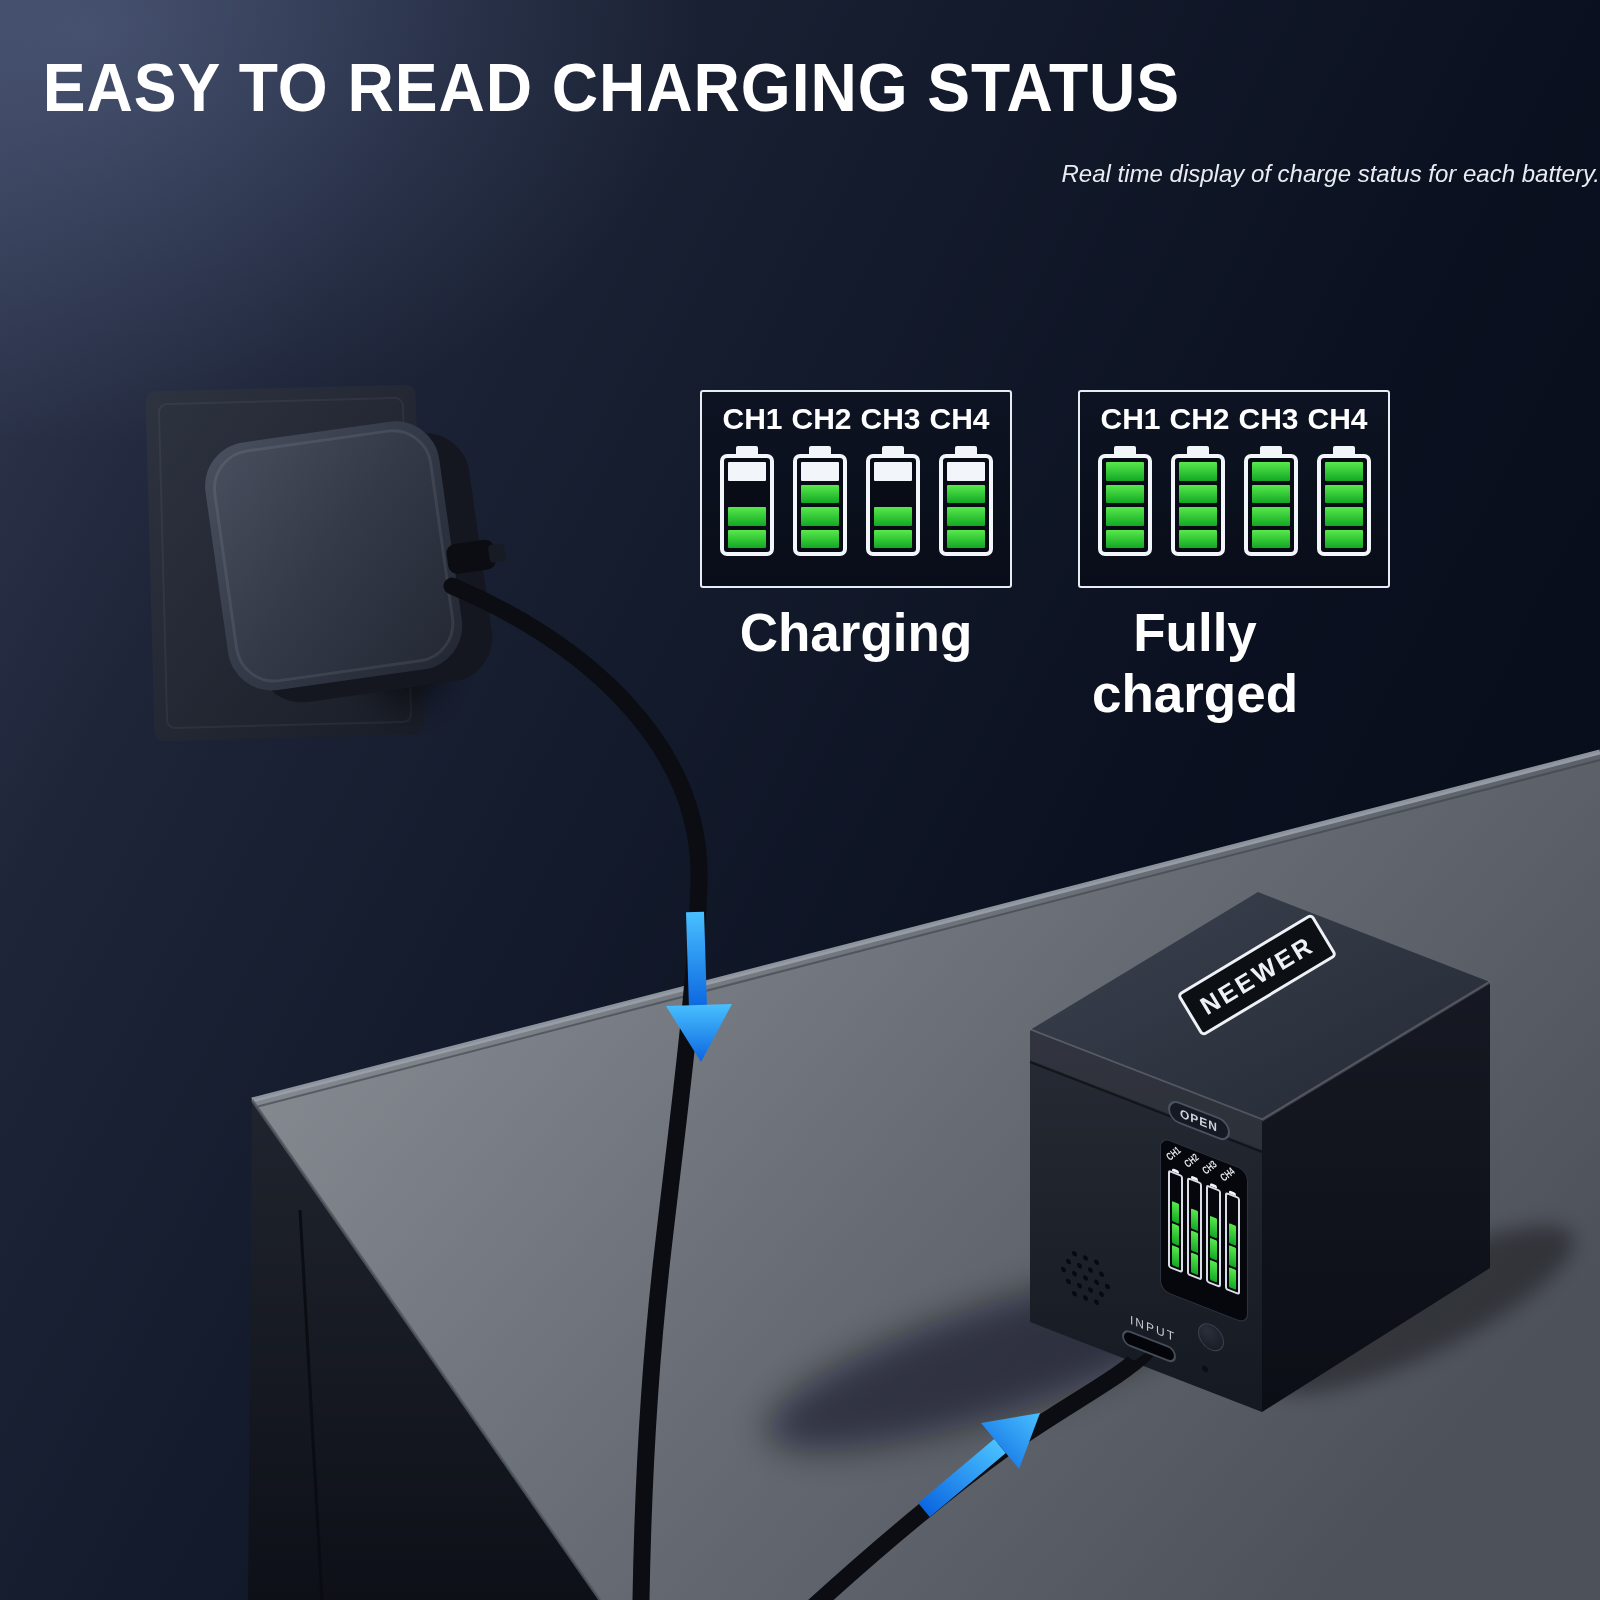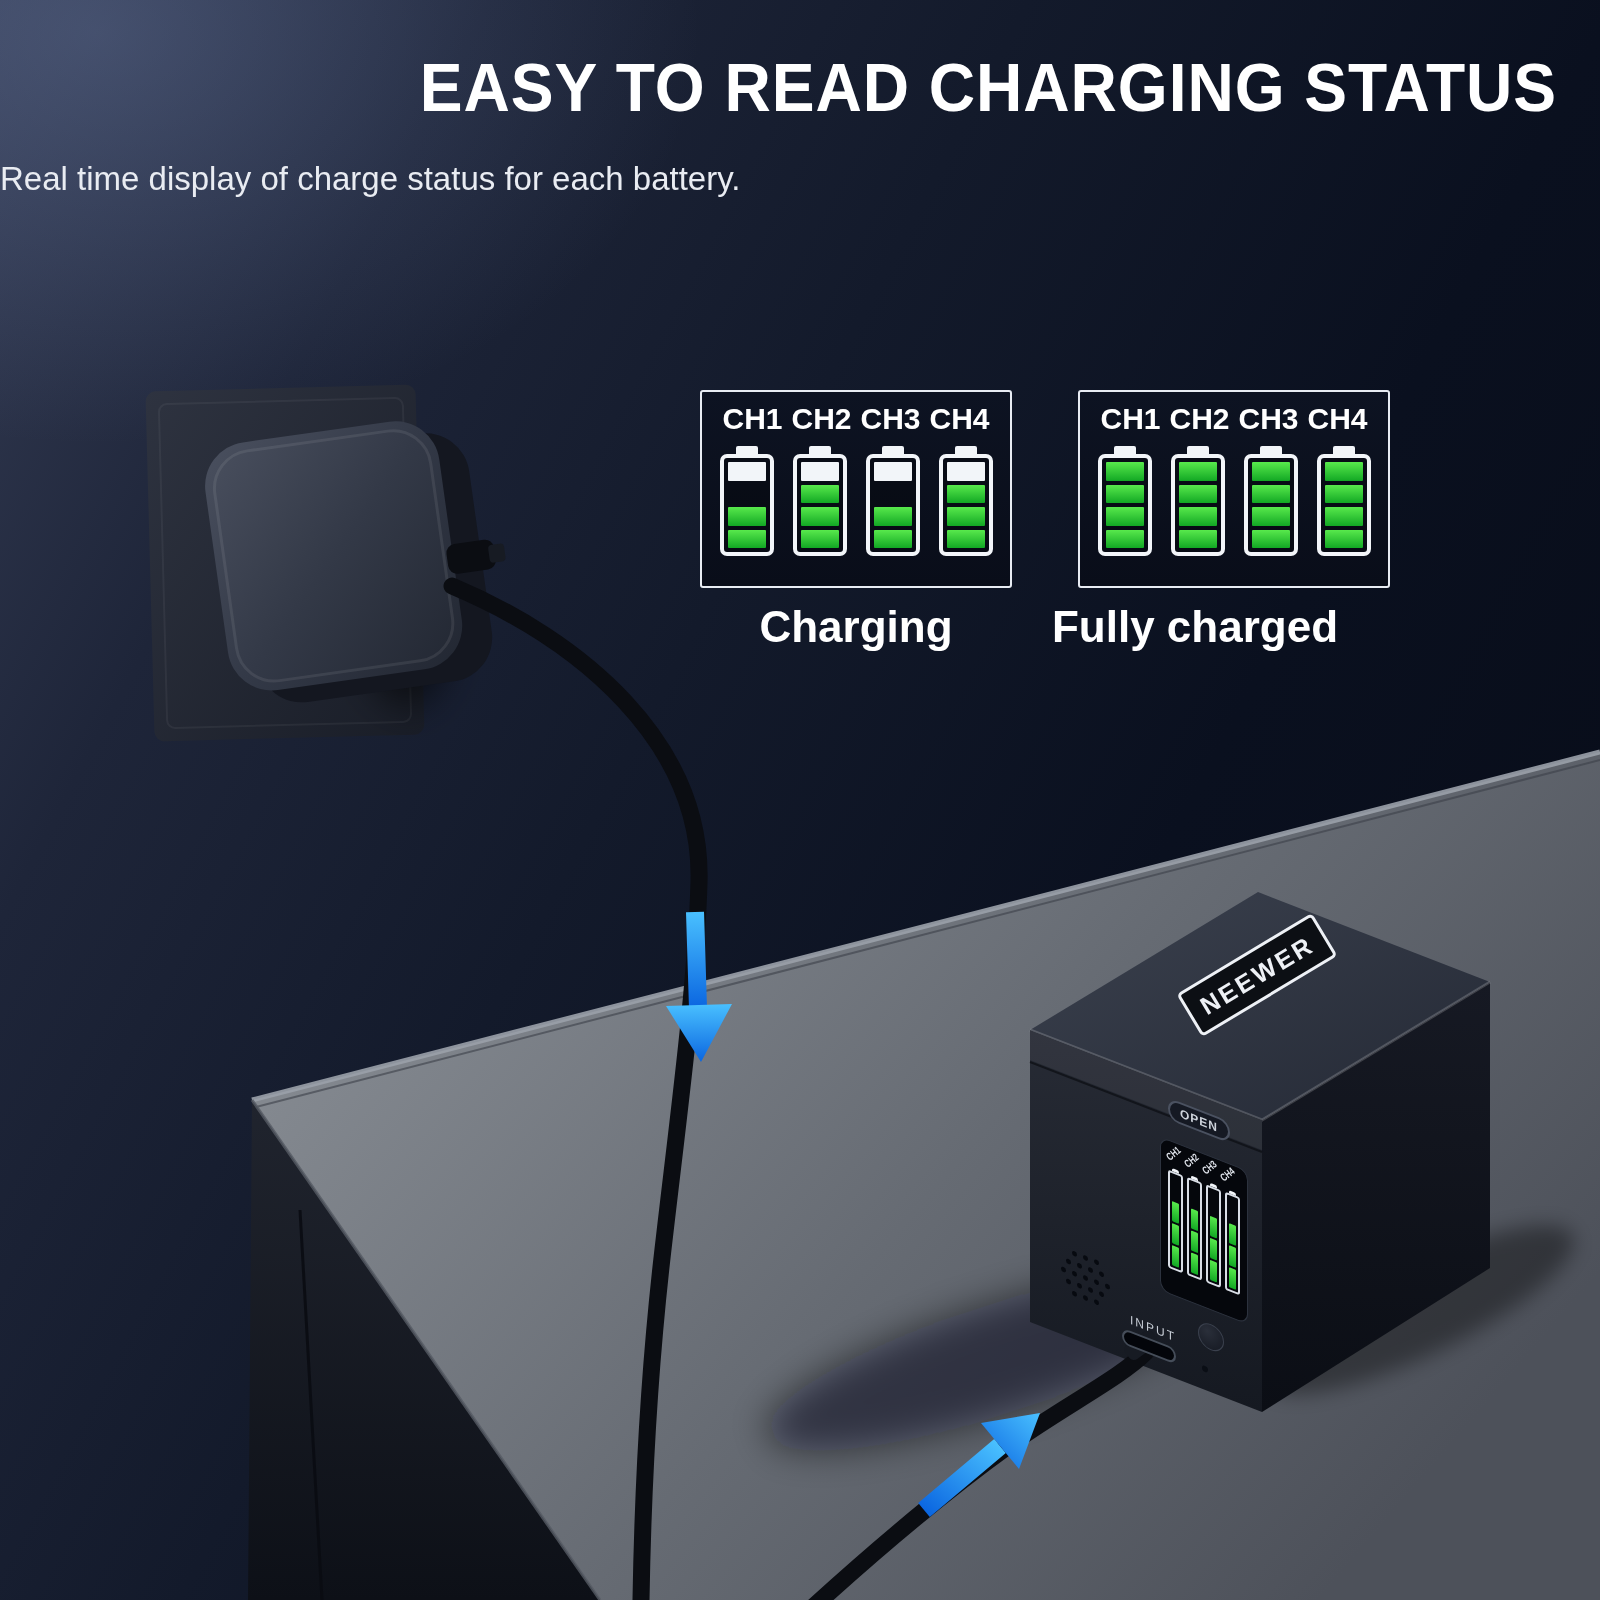--- a/index.html
+++ b/index.html
@@ -5,38 +5,38 @@
   html,body{margin:0;padding:0;background:#04060c;}
   .scene{
     position:relative;width:1600px;height:1600px;overflow:hidden;
     font-family:"Liberation Sans",sans-serif;
     background:
       radial-gradient(1100px 750px at 6% 2%, rgba(120,140,185,0.30), rgba(120,140,185,0) 55%),
       linear-gradient(118deg,#343c54 0%,#1e2539 20%,#131a2b 42%,#0a101f 66%,#070b16 100%);
   }
   .scene > svg{position:absolute;left:0;top:0;}
 
-  .title{position:absolute;top:48px;left:0;width:100%;text-align:right;color:#ffffff;font-weight:700;font-size:69px;z-index:5;}
+  .title{position:absolute;top:48px;left:0;width:100%;text-align:left;color:#ffffff;font-weight:700;font-size:69px;z-index:5;}
   .title span{display:inline-block;transform:scaleX(0.93);letter-spacing:1px;white-space:nowrap;}
-  .subtitle{position:absolute;top:160px;left:0;width:100%;text-align:left;color:#e9ecf2;font-size:33px;z-index:5;}
+  .subtitle{position:absolute;top:160px;left:0;width:100%;text-align:right;color:#e9ecf2;font-size:24px;z-index:5;font-style:italic;}
 
   .panel{position:absolute;width:312px;height:198px;box-sizing:border-box;
     background:linear-gradient(180deg,#0d1322,#090d19);
     border:2px solid #e8ecf3;border-radius:3px;padding:8px 10px 12px;z-index:6;}
   .chrow{display:flex;justify-content:center;gap:9px;color:#ffffff;font-weight:700;font-size:30px;margin-top:2px;}
   .brow{display:flex;justify-content:center;gap:19px;margin-top:10px;}
   .battery{display:flex;flex-direction:column;align-items:center;}
   .bcap{width:22px;height:8px;background:#f2f5f9;border-radius:2px 2px 0 0;}
   .bbody{width:54px;height:102px;border:4px solid #f2f5f9;border-radius:7px;box-sizing:border-box;
     padding:4px;display:flex;flex-direction:column;gap:4px;background:rgba(0,0,0,0.25);}
   .seg{flex:1;border-radius:1px;}
   .seg-green{background:linear-gradient(180deg,#58e94c,#12a824);}
   .seg-white{background:#f2f5f9;}
   .seg-empty{background:transparent;}
-  .caption{position:absolute;width:312px;text-align:center;color:#ffffff;font-weight:700;font-size:44px;z-index:6;}
+  .caption{position:absolute;width:312px;text-align:center;color:#ffffff;font-weight:700;font-size:53px;z-index:6;}
   #panel0{left:700px;top:390px;} #cap0{left:700px;top:602px;}
   #panel1{left:1078px;top:390px;} #cap1{left:1039px;top:602px;}
 
   .neewer-label{position:absolute;left:1178px;top:950px;width:152px;height:44px;transform:rotate(-31deg);
     border:3px solid #eef1f6;border-radius:5px;background:rgba(6,8,12,0.85);
     display:flex;align-items:center;justify-content:center;color:#eef1f6;font-weight:700;font-size:25px;letter-spacing:3px;z-index:4;}
 
   .device-face{position:absolute;left:1030px;top:1030px;width:232px;height:292px;
     transform:skewY(21.2deg);transform-origin:0 0;z-index:4;}
   .open-pill{position:absolute;left:138px;top:14px;width:62px;height:22px;border:2px solid #4a5160;border-radius:12px;

